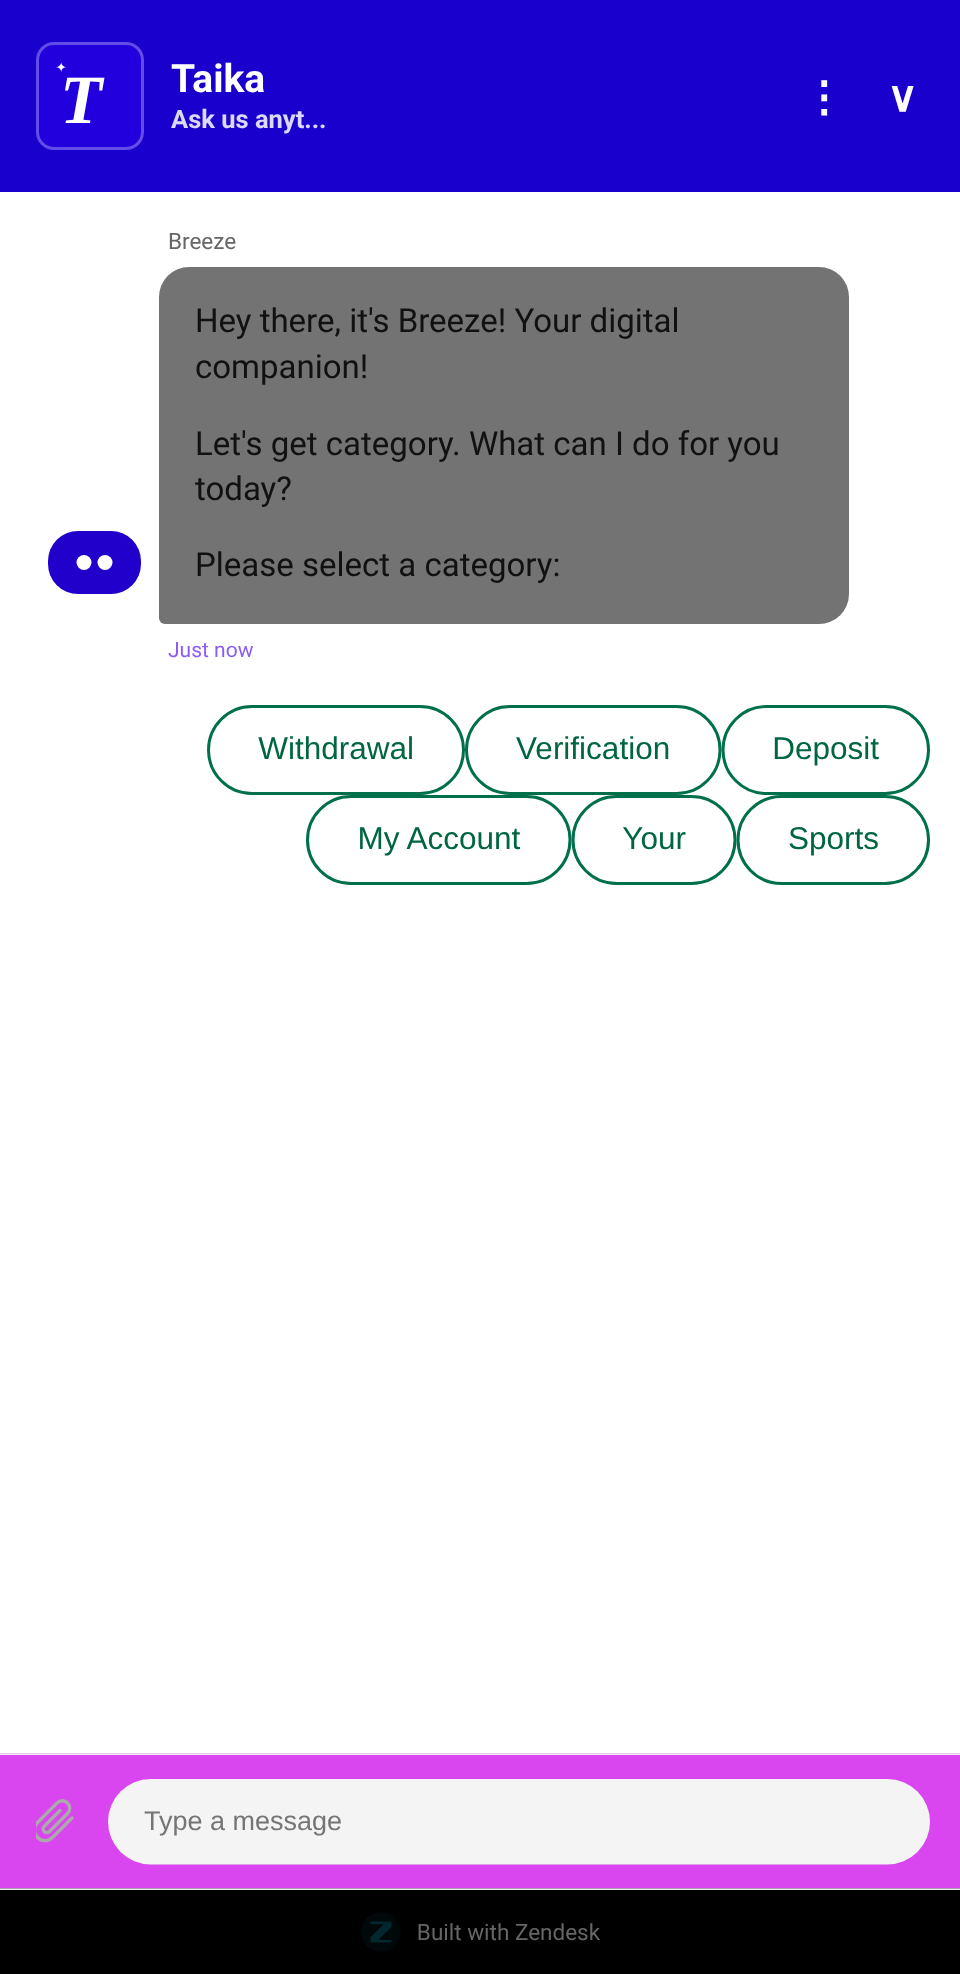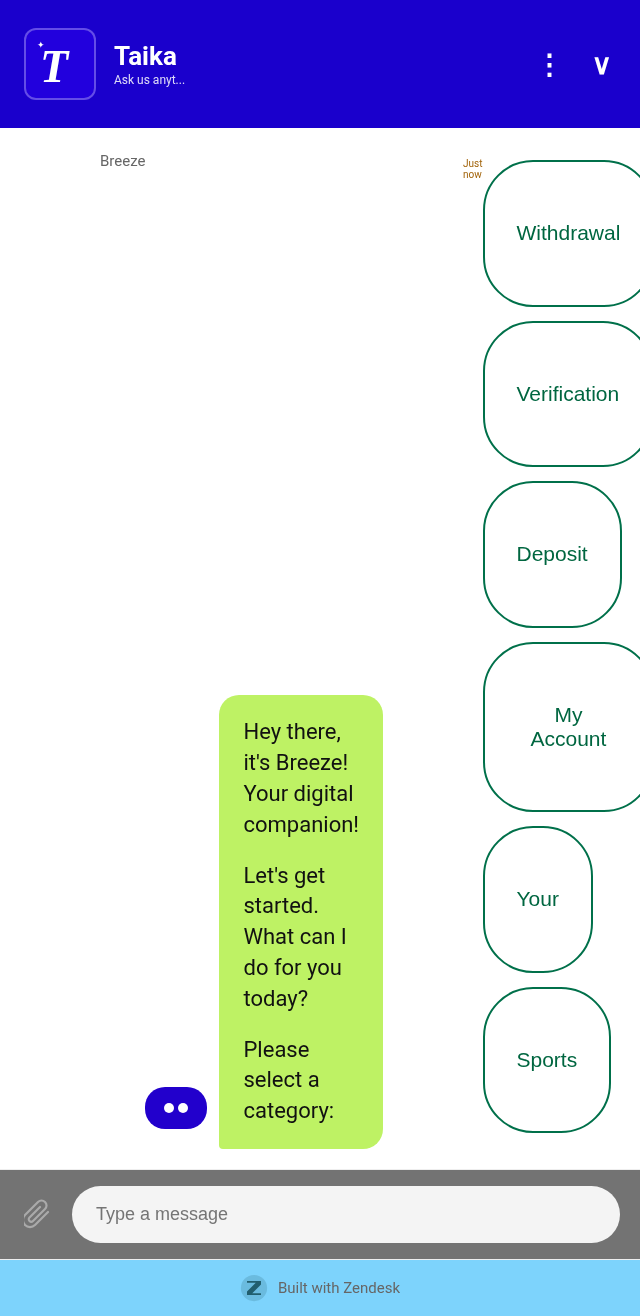--- a/index.html
+++ b/index.html
@@ -41,22 +41,23 @@
     }
 
     .header-title {
       color: white;
       font-size: 26px;
       font-weight: 700;
     }
 
     .header-subtitle {
       color: rgba(255,255,255,0.85);
-      font-size: 12px;
+      font-size: 17px;
       margin-top: 2px;
+      font-weight: bold;
     }
 
     .header-actions {
       display: flex;
       align-items: center;
       gap: 20px;
     }
 
     .header-btn {
       background: none;
@@ -67,23 +68,23 @@
       display: flex;
       align-items: center;
       justify-content: center;
       padding: 4px;
     }
 
     
     .chat-area {
       flex: 1;
       background: white;
-      padding: 24px 20px 16px 20px;
-      display: flex;
-      flex-direction: row;
+      padding: 24px 20px 16px 32px;
+      display: flex;
+      flex-direction: column;
     }
 
     
     .bot-label {
       color: #666;
       font-size: 15px;
       margin-bottom: 8px;
       margin-left: 80px;
     }
 
@@ -112,64 +113,64 @@
     }
 
     .bot-avatar-dot {
       width: 10px;
       height: 10px;
       background: white;
       border-radius: 50%;
     }
 
     .message-bubble {
-      background: #bef264;
+      background: #737373;
       border-radius: 20px 20px 20px 4px;
       padding: 22px 24px;
       max-width: 460px;
       font-size: 22px;
       line-height: 1.4;
       color: #111;
     }
 
     .message-bubble p + p {
       margin-top: 20px;
     }
 
     .timestamp {
-      color: #a16207;
-      font-size: 10px;
+      color: #8b5cf6;
+      font-size: 14px;
       margin-top: 6px;
       margin-left: 80px;
+      margin-bottom: 20px;
     }
 
     
     .category-buttons {
       display: flex;
       flex-wrap: wrap;
-      gap: 14px;
       padding: 8px 0 20px 0;
-      justify-content: space-between;
+      justify-content: flex-end;
     }
 
     .category-btn {
       background: white;
       border: 2.5px solid #00704a;
       border-radius: 50px;
       padding: 16px 32px;
       font-size: 21px;
       color: #006640;
       font-weight: 500;
       cursor: pointer;
       transition: background 0.15s;
     }
 
     
     .input-area {
-      background: #737373;
+      background: #d946ef;
       border-top: 1px solid #eee;
       padding: 16px 20px;
       display: flex;
       align-items: center;
       gap: 16px;
       flex-shrink: 0;
     }
 
     .attach-btn {
       background: none;
@@ -188,21 +189,21 @@
       border: none;
       border-radius: 30px;
       padding: 18px 24px;
       font-size: 18px;
       color: #999;
       outline: none;
     }
 
     
     .footer {
-      background: #7dd3fc;
+      background: #000000;
       border-top: 1px solid #eee;
       padding: 14px 20px;
       display: flex;
       align-items: center;
       justify-content: center;
       gap: 10px;
       flex-shrink: 0;
     }
 
     .zendesk-logo {
@@ -249,21 +250,21 @@
 
   <div class="message-row">
     <div class="bot-avatar">
       <div class="bot-avatar-dots">
         <div class="bot-avatar-dot"></div>
         <div class="bot-avatar-dot"></div>
       </div>
     </div>
     <div class="message-bubble">
       <p>Hey there, it's Breeze! Your digital companion!</p>
-      <p>Let's get started. What can I do for you today?</p>
+      <p>Let's get category. What can I do for you today?</p>
       <p>Please select a category:</p>
     </div>
   </div>
 
   <div class="timestamp">Just now</div>
 
   <div class="category-buttons">
     <button class="category-btn">Withdrawal</button>
     <button class="category-btn">Verification</button>
     <button class="category-btn">Deposit</button>

